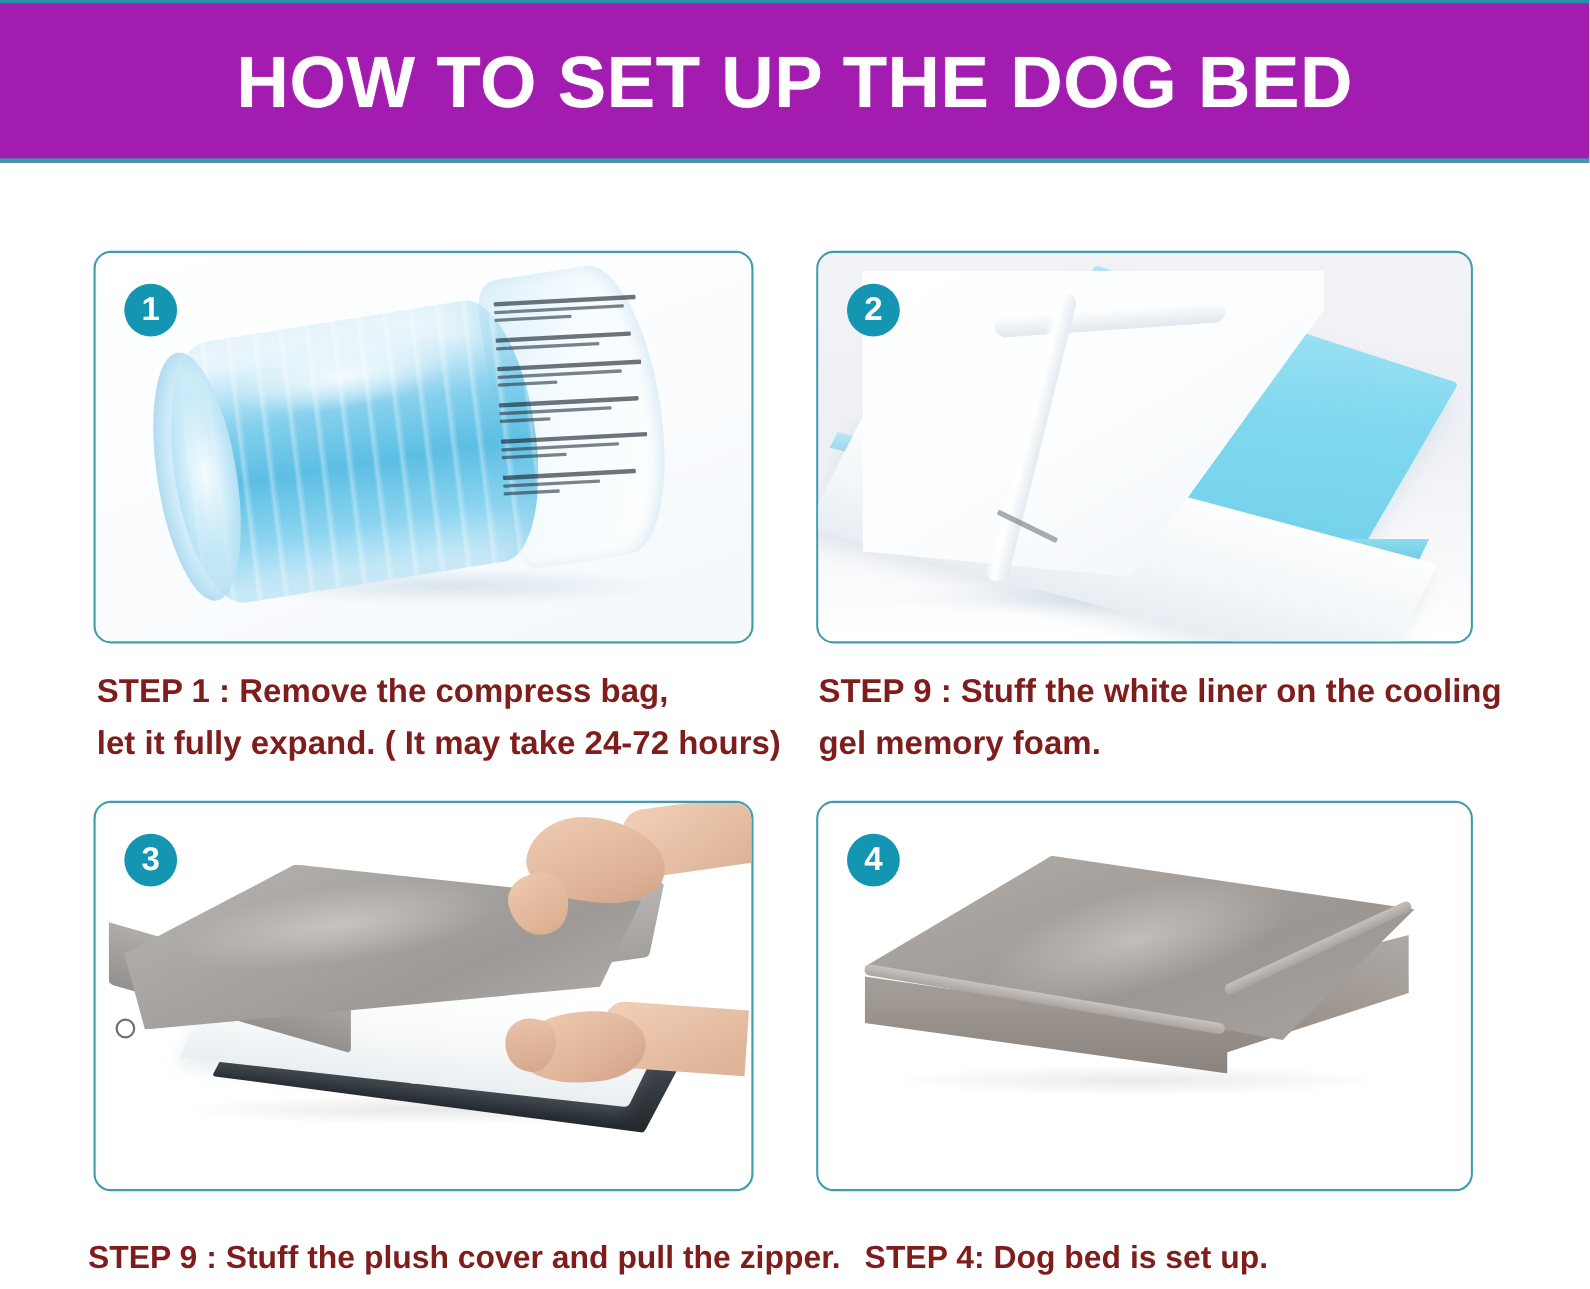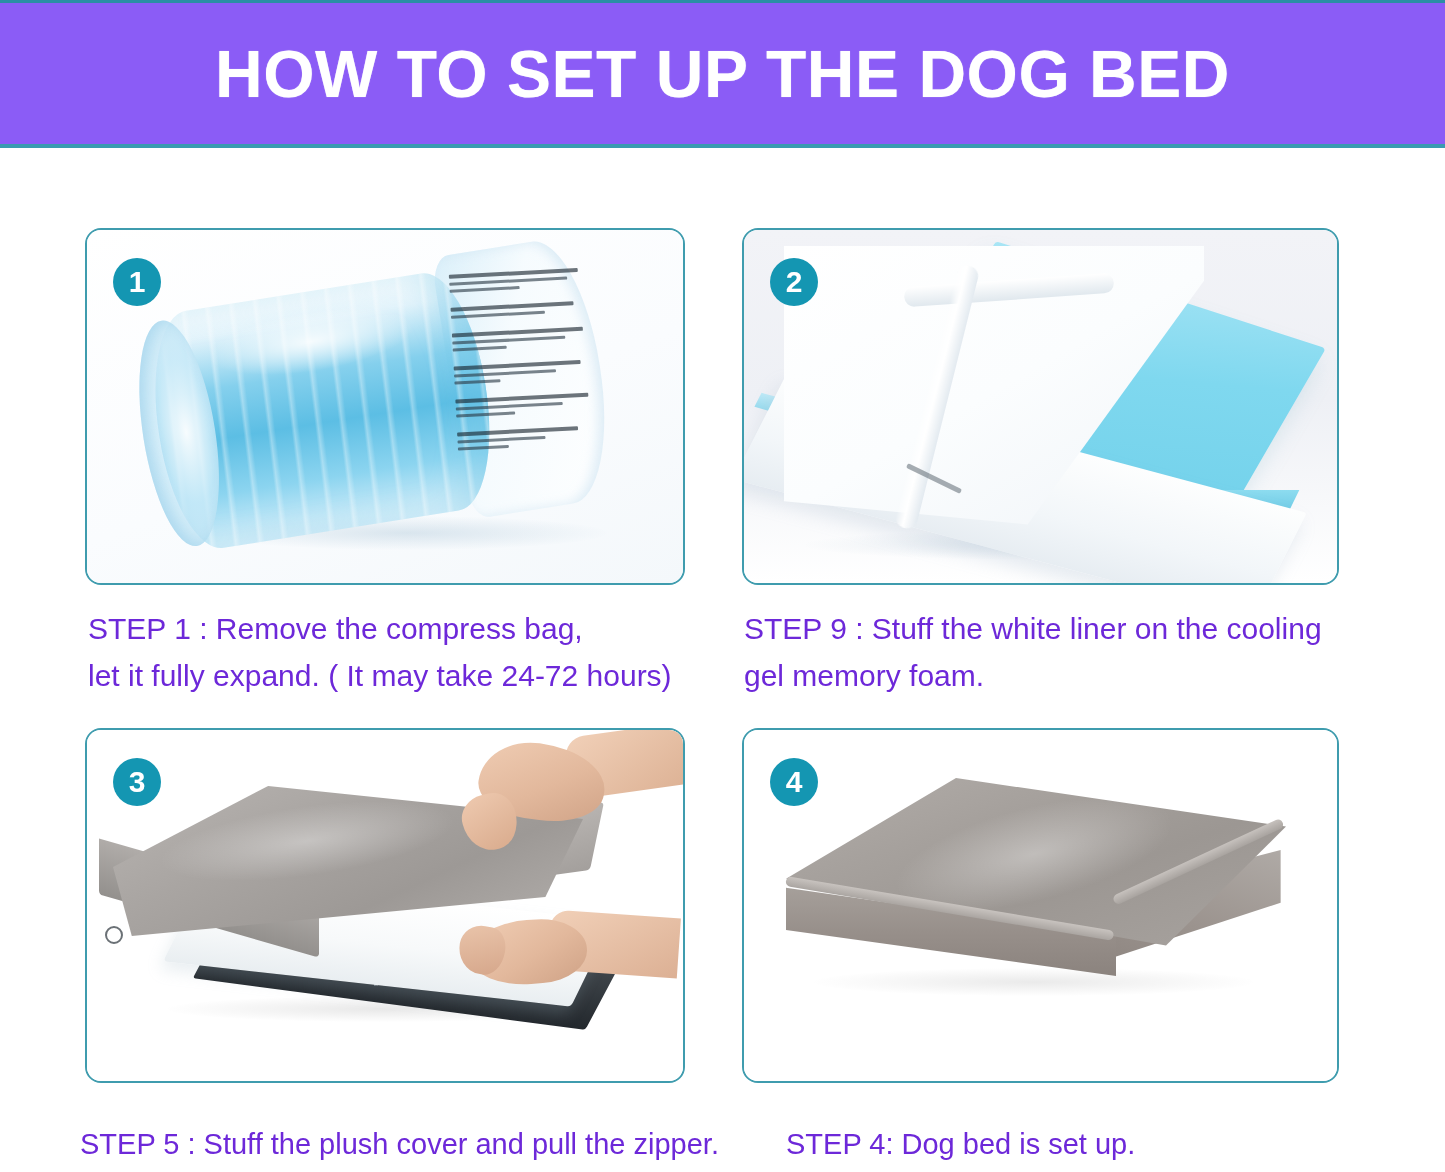--- a/index.html
+++ b/index.html
@@ -14,21 +14,21 @@
     overflow: hidden;
     position: relative;
   }
 
   
   #header-band {
     position: absolute;
     left: 0; top: 0;
     width: 1445px;
     height: 148px;
-    background: #8b5cf6;
+    background: #a21caf;
     border-top: 3px solid #2a8ea5;
     border-bottom: 4px solid #3a9bb0;
     box-sizing: border-box;
     display: flex;
     align-items: center;
     justify-content: center;
   }
   #header-title {
     color: #ffffff;
     font-size: 66px;
@@ -75,23 +75,23 @@
     align-items: center;
     justify-content: center;
     z-index: 40;
     line-height: 1;
     font-family: "Liberation Sans", sans-serif;
   }
 
   
   .caption {
     position: absolute;
-    color: #6d28d9;
+    color: #7f1d1d;
     font-size: 30px;
-    font-weight: normal;
+    font-weight: bold;
     line-height: 1.55;
     font-family: "Liberation Sans", sans-serif;
     white-space: pre-line;
   }
   #caption-1 { left: 88px;  top: 606px; width: 640px; }
   #caption-2 { left: 744px; top: 606px; width: 640px; }
   #caption-3 { left: 80px;  top: 1122px; }
   #caption-4 { left: 786px; top: 1122px; }
   #caption-3, #caption-4 { font-size: 29px; }
 
@@ -549,14 +549,14 @@
     <div class="p4-piping-front"></div>
     <div class="p4-piping-right"></div>
   </div>
   <div class="badge">4</div>
 </div>
 
 <div class="caption" id="caption-1">STEP 1 : Remove the compress bag,
 let it fully expand. ( It may take 24-72 hours)</div>
 <div class="caption" id="caption-2">STEP 9 : Stuff the white liner on the cooling
 gel memory foam.</div>
-<div class="caption" id="caption-3">STEP 5 : Stuff the plush cover and pull the zipper.</div>
+<div class="caption" id="caption-3">STEP 9 : Stuff the plush cover and pull the zipper.</div>
 <div class="caption" id="caption-4">STEP 4: Dog bed is set up.</div>
 
 </body></html>

